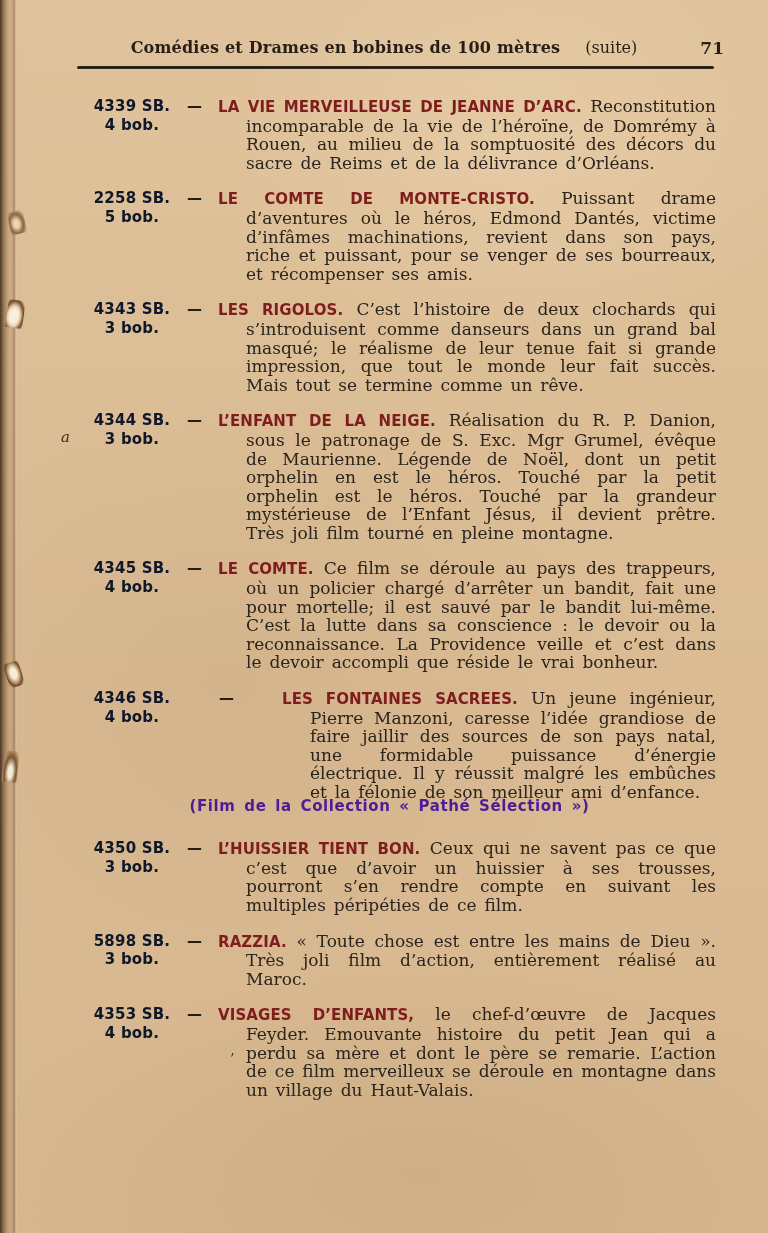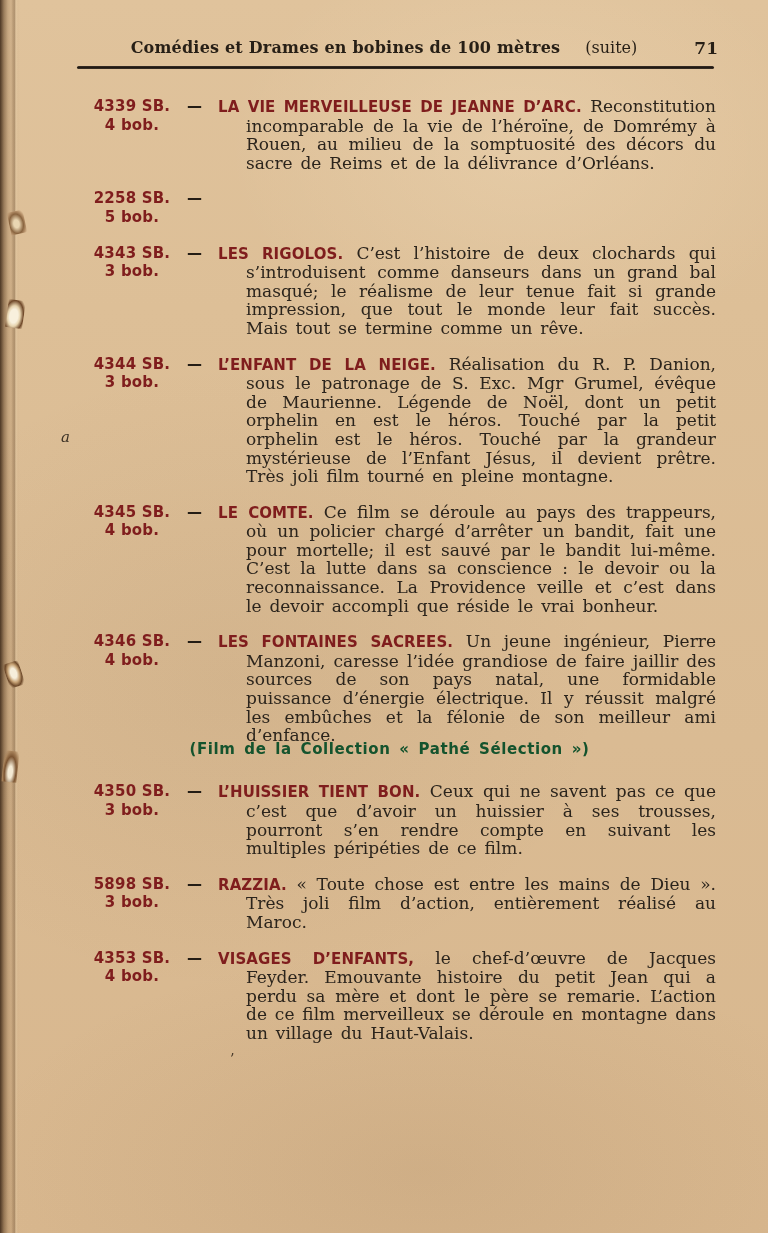--- a/index.html
+++ b/index.html
@@ -40,57 +40,57 @@
     background:radial-gradient(ellipse at 52% 68%, #f4ead4 0 20%, #7c5532 52%, #a8835b 70%, rgba(0,0,0,0) 88%);}
 
   .header{position:absolute;top:38px;left:0;width:100%;height:24px;}
   .header-title{
     text-align:center;font-size:16px;line-height:20px;color:#271f16;
     font-family:"DejaVu Serif", serif;
   }
   .ht-bold{font-weight:bold;letter-spacing:0.2px;}
   .ht-reg{font-weight:normal;margin-left:20px;}
   .page-number{
-    position:absolute;right:50px;top:0;font-weight:bold;font-size:17px;line-height:20px;color:#271f16;
+    position:absolute;right:44px;top:0;font-weight:bold;font-size:17px;line-height:20px;color:#271f16;
   }
   .rule{
     position:absolute;top:66px;left:77px;width:637px;height:3px;
     background:linear-gradient(to bottom,#3a3028,#1f1811 55%,#40362b);
     border-radius:2px;
   }
 
   .content{position:absolute;top:97px;left:93px;width:623px;}
   .entry{display:flex;align-items:flex-start;margin-bottom:17px;}
   .col-num{
     width:78px;flex:none;text-align:center;
     font-family:"DejaVu Sans", sans-serif;font-weight:bold;
-    font-size:15px;line-height:18.6px;letter-spacing:0.2px;color:#7f1d1d;
+    font-size:15px;line-height:18.6px;letter-spacing:0.2px;color:#0f172a;
   }
   .col-dash{
     width:47px;flex:none;text-align:center;
     font-family:"DejaVu Sans", sans-serif;font-weight:bold;
     font-size:15px;line-height:18.6px;color:#241d15;
   }
   .col-body{
     flex:1;font-size:17px;line-height:18.6px;
     text-align:justify;word-spacing:2.5px;
     padding-left:28px;text-indent:-28px;
     color:#2b241c;
   }
   .entry-title{
     font-family:"DejaVu Sans", sans-serif;font-weight:bold;
     font-size:15px;letter-spacing:0.1px;color:#7f1d1d;
   }
   .collection-note{
     font-family:"DejaVu Sans", sans-serif;font-weight:bold;
     font-size:15px;line-height:18.6px;letter-spacing:0.6px;word-spacing:3px;
-    text-align:center;color:#14532d;
+    text-align:center;color:#4c1d95;
     margin:-11px 30px 24px 0;
   }
-  .entry.tight{margin-bottom:6px;}
+  .entry.tight{margin-bottom:6px;gap:32px;}
   .margin-a{
     position:absolute;left:61px;top:428px;
     font-style:italic;font-size:15px;color:#3c3226;
     font-family:"DejaVu Serif", serif;
   }
   .stray{
     position:absolute;left:230px;top:1051px;
     font-size:14px;color:#4a3c2c;font-family:"DejaVu Serif", serif;
   }
 </style>
@@ -124,20 +124,21 @@
     <div class="col-dash">—</div>
     <div class="col-body"><span class="entry-title">LA VIE MERVEILLEUSE DE JEANNE D’ARC.</span> <span>Reconstitution incomparable de la vie de l’héroïne, de Domrémy à Rouen, au milieu de la somptuosité des décors du sacre de Reims et de la délivrance d’Orléans.</span></div>
   </div>
 
   <div class="entry">
     <div class="col-num">
       <div>2258 SB.</div>
       <div>5 bob.</div>
     </div>
     <div class="col-dash">—</div>
+    <div class="col-body"><span class="entry-title">LE COMTE DE MONTE-CRISTO.</span> <span>Puissant drame d’aventures où le héros, Edmond Dantés, victime d’infâmes machinations, revient dans son pays, riche et puissant, pour se venger de ses bourreaux, et récompenser ses amis.</span></div>
   </div>
 
   <div class="entry">
     <div class="col-num">
       <div>4343 SB.</div>
       <div>3 bob.</div>
     </div>
     <div class="col-dash">—</div>
     <div class="col-body"><span class="entry-title">LES RIGOLOS.</span> <span>C’est l’histoire de deux clochards qui s’introduisent comme danseurs dans un grand bal masqué; le réalisme de leur tenue fait si grande impression, que tout le monde leur fait succès. Mais tout se termine comme un rêve.</span></div>
   </div>

